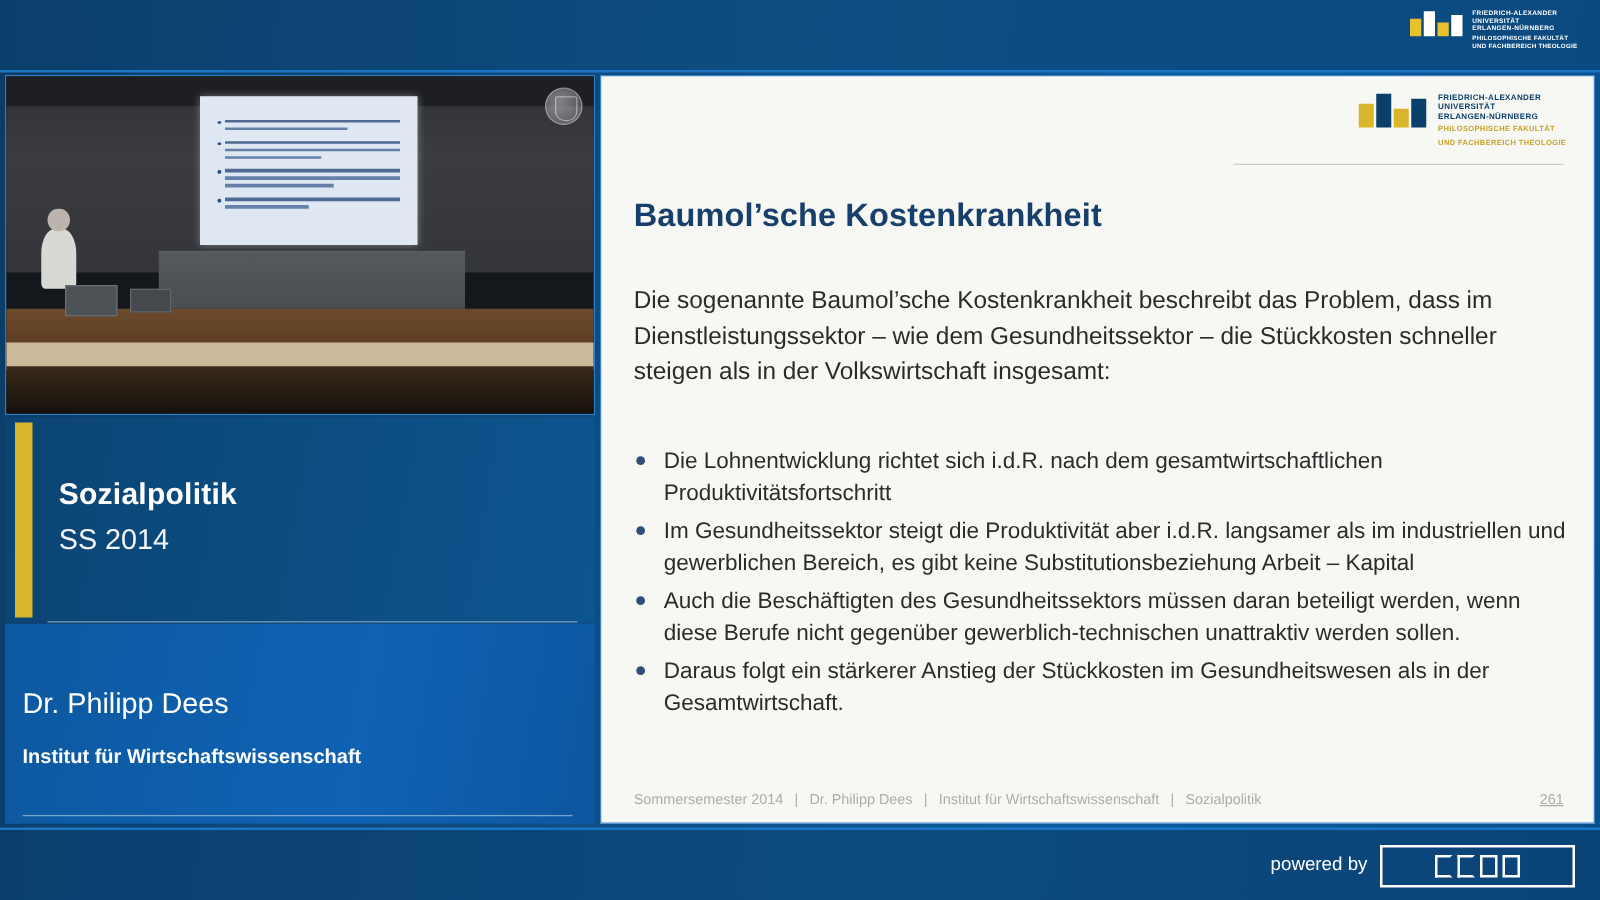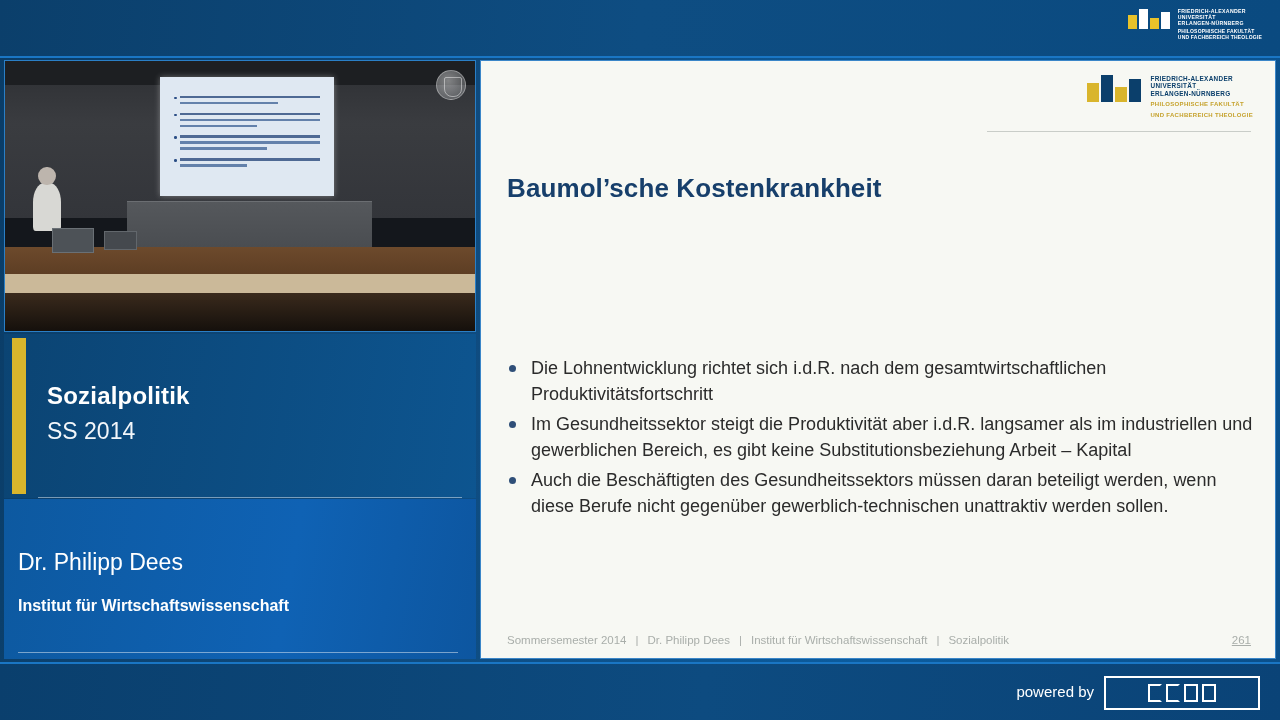--- a/index.html
+++ b/index.html
@@ -161,21 +161,21 @@
   .slide-logo { position: absolute; right: 22px; top: 14px; display: flex; gap: 9px; align-items: flex-start; }
   .fau-mark-dark .bar { width: 12px; background: #0b3f6b; }
   .fau-mark-dark .bar.y { background: #d9b52c; }
   .fau-text-dark { line-height: 1.15; }
   .fau-text-dark .d1 { font-size: 6.4px; font-weight: bold; color: #0b3f6b; letter-spacing: .3px; }
   .fau-text-dark .d3 { font-size: 6px; font-weight: bold; color: #c6a22c; letter-spacing: .3px; margin-top: 4px; }
   .slide-rule {
     position: absolute; left: 506px; top: 70px; width: 264px; height: 1px; background: #c9cdc8;
   }
   .slide-title {
-    position: absolute; left: 26px; top: 112px;
+    position: absolute; left: 26px; top: 96px;
     color: #173f6b; font-size: 26px; font-weight: bold; letter-spacing: .1px;
   }
   .slide-intro {
     position: absolute; left: 26px; top: 165px; width: 745px;
     color: #2b2b2b; font-size: 19.5px; line-height: 1.47;
   }
   .slide-list {
     position: absolute; left: 26px; top: 295px; width: 748px;
     list-style: none;
   }
@@ -315,25 +315,27 @@
         <div class="d1">FRIEDRICH-ALEXANDER</div>
         <div class="d1">UNIVERSITÄT</div>
         <div class="d1">ERLANGEN-NÜRNBERG</div>
         <div class="d3">PHILOSOPHISCHE FAKULTÄT</div>
         <div class="d3">UND FACHBEREICH THEOLOGIE</div>
       </div>
     </div>
     <div class="slide-rule"></div>
 
     <div class="slide-title">Baumol’sche Kostenkrankheit</div>
+    <div class="slide-intro">Die sogenannte Baumol’sche Kostenkrankheit beschreibt das Problem, dass im Dienstleistungssektor – wie dem Gesundheitssektor – die Stückkosten schneller steigen als in der Volkswirtschaft insgesamt:</div>
 
     <ul class="slide-list">
       <li><span class="dot"></span><span>Die Lohnentwicklung richtet sich i.d.R. nach dem gesamtwirtschaftlichen Produktivitätsfortschritt</span></li>
       <li><span class="dot"></span><span>Im Gesundheitssektor steigt die Produktivität aber i.d.R. langsamer als im industriellen und gewerblichen Bereich, es gibt keine Substitutionsbeziehung Arbeit – Kapital</span></li>
       <li><span class="dot"></span><span>Auch die Beschäftigten des Gesundheitssektors müssen daran beteiligt werden, wenn diese Berufe nicht gegenüber gewerblich-technischen unattraktiv werden sollen.</span></li>
+      <li><span class="dot"></span><span>Daraus folgt ein stärkerer Anstieg der Stückkosten im Gesundheitswesen als in der Gesamtwirtschaft.</span></li>
     </ul>
 
     <div class="slide-footer">
       <span>Sommersemester 2014</span>
       <span class="sep">|</span>
       <span>Dr. Philipp Dees</span>
       <span class="sep">|</span>
       <span>Institut für Wirtschaftswissenschaft</span>
       <span class="sep">|</span>
       <span>Sozialpolitik</span>

